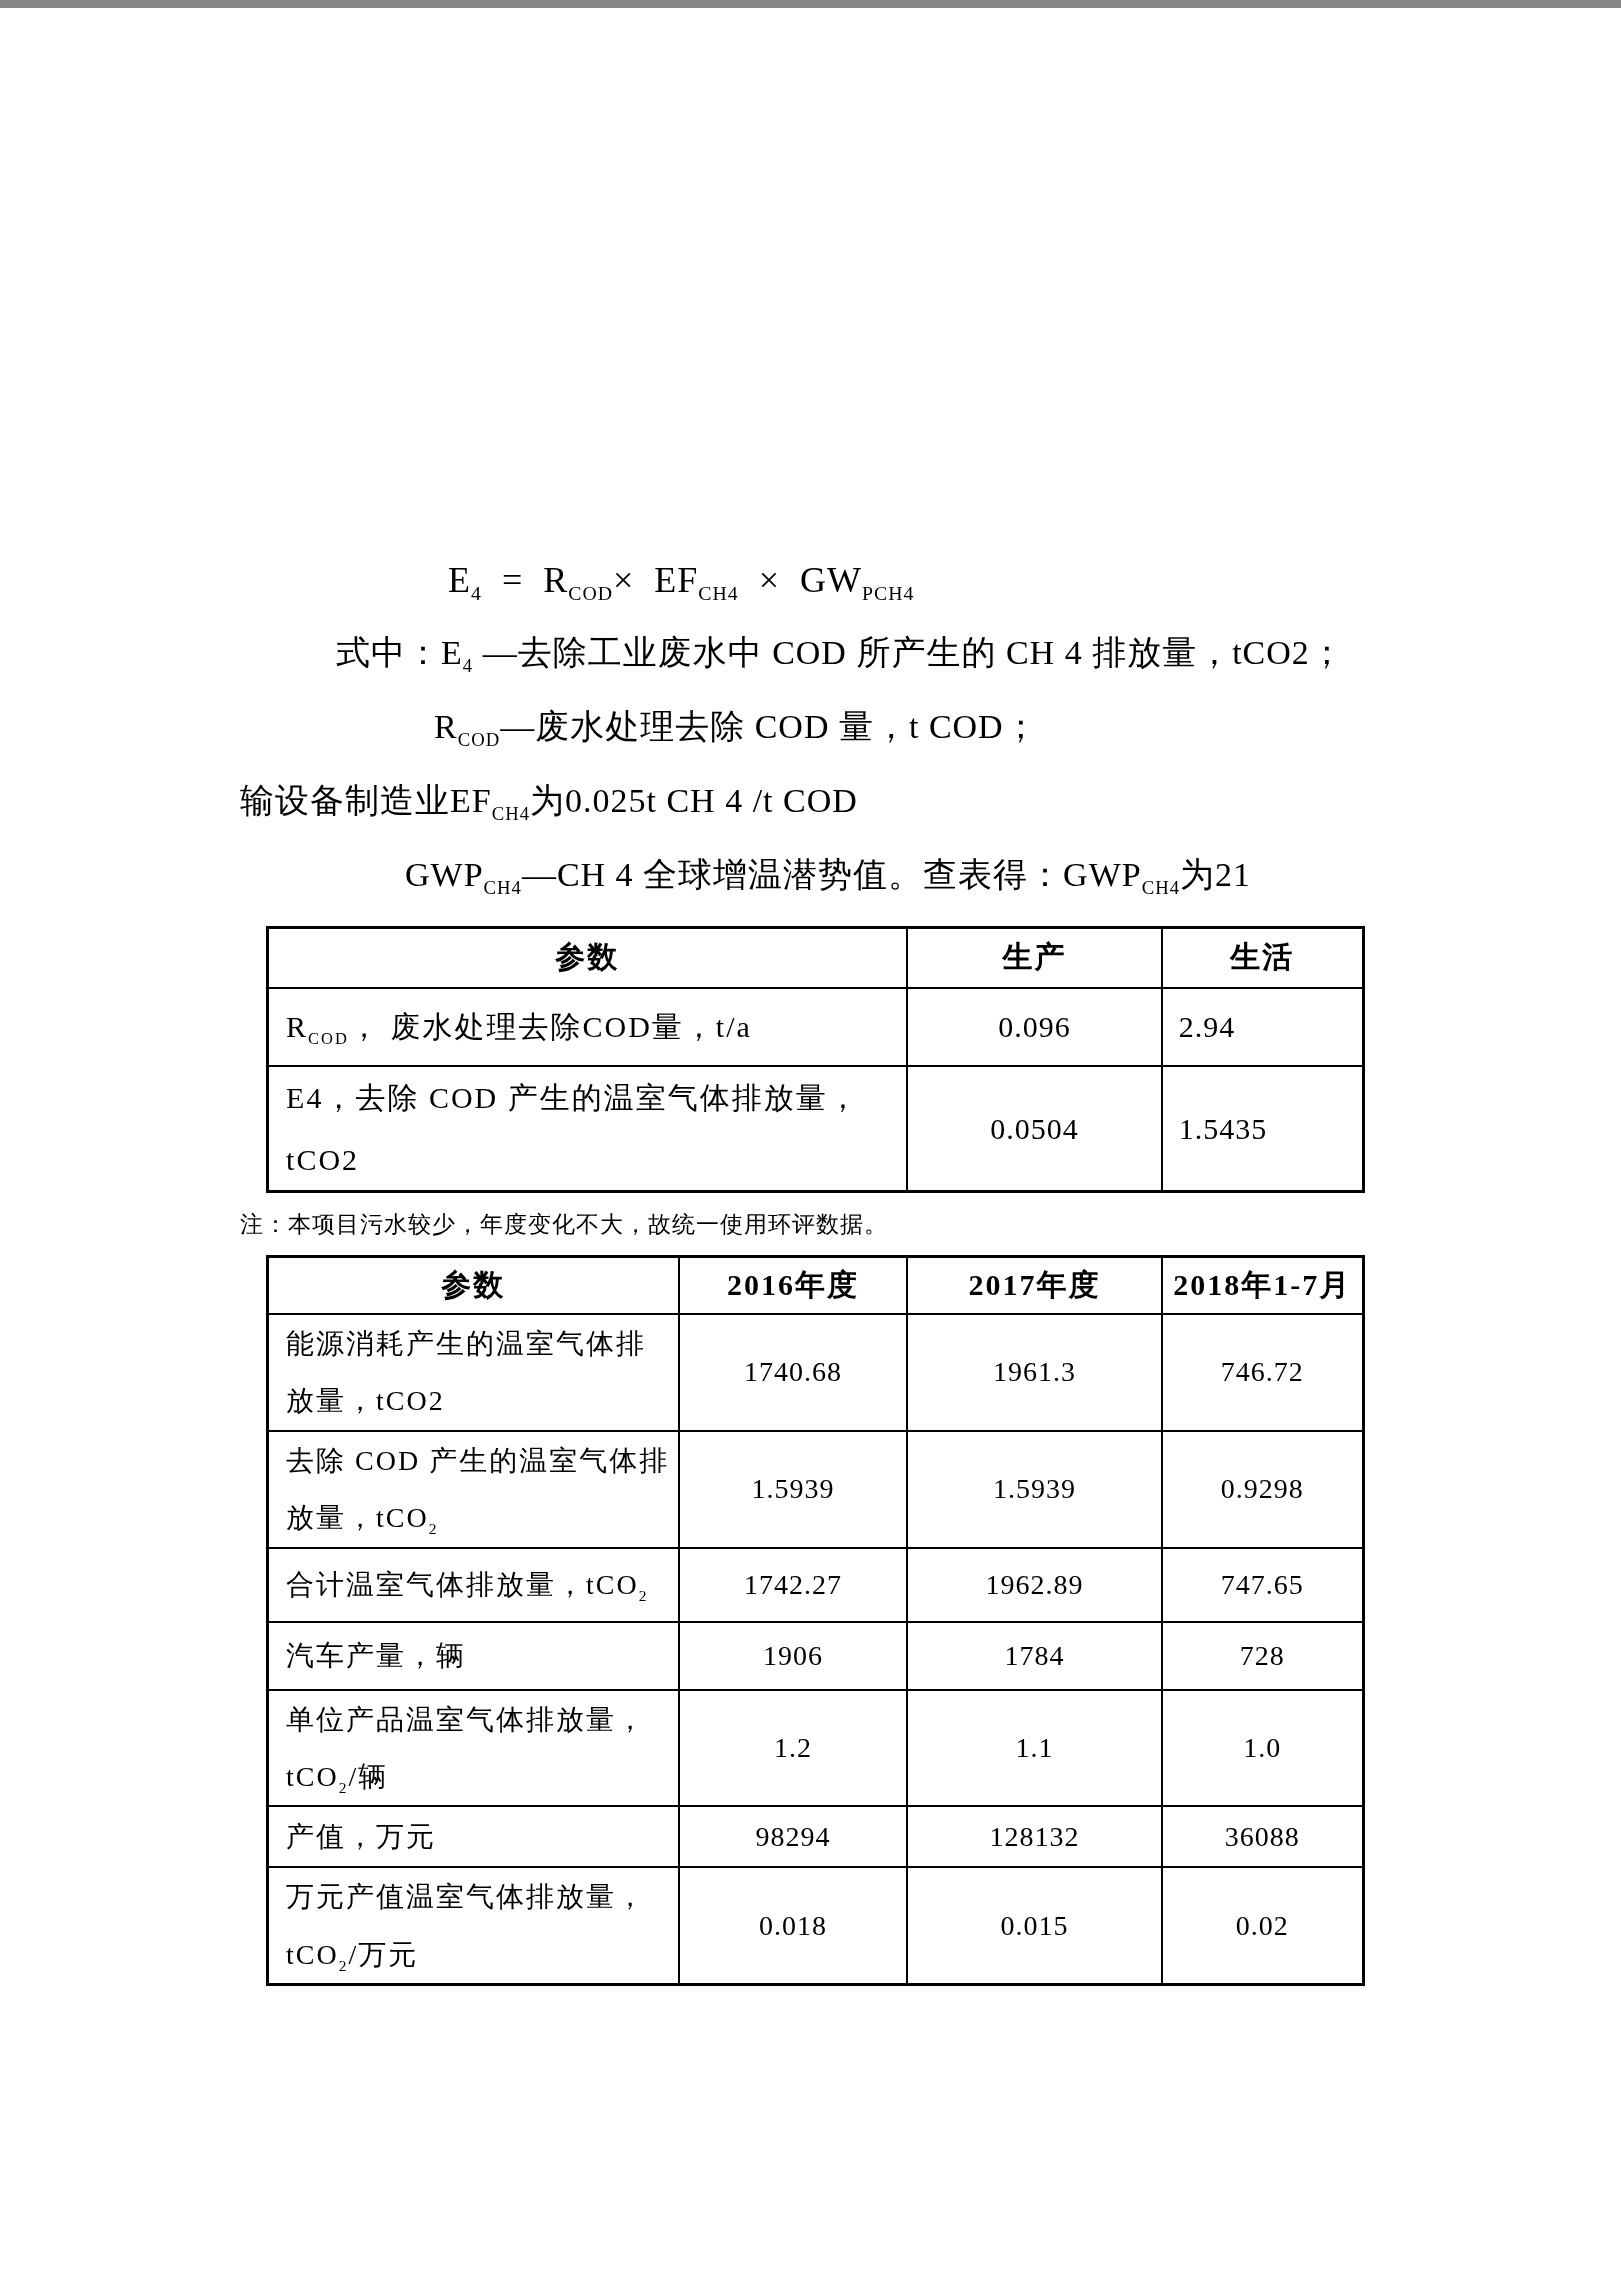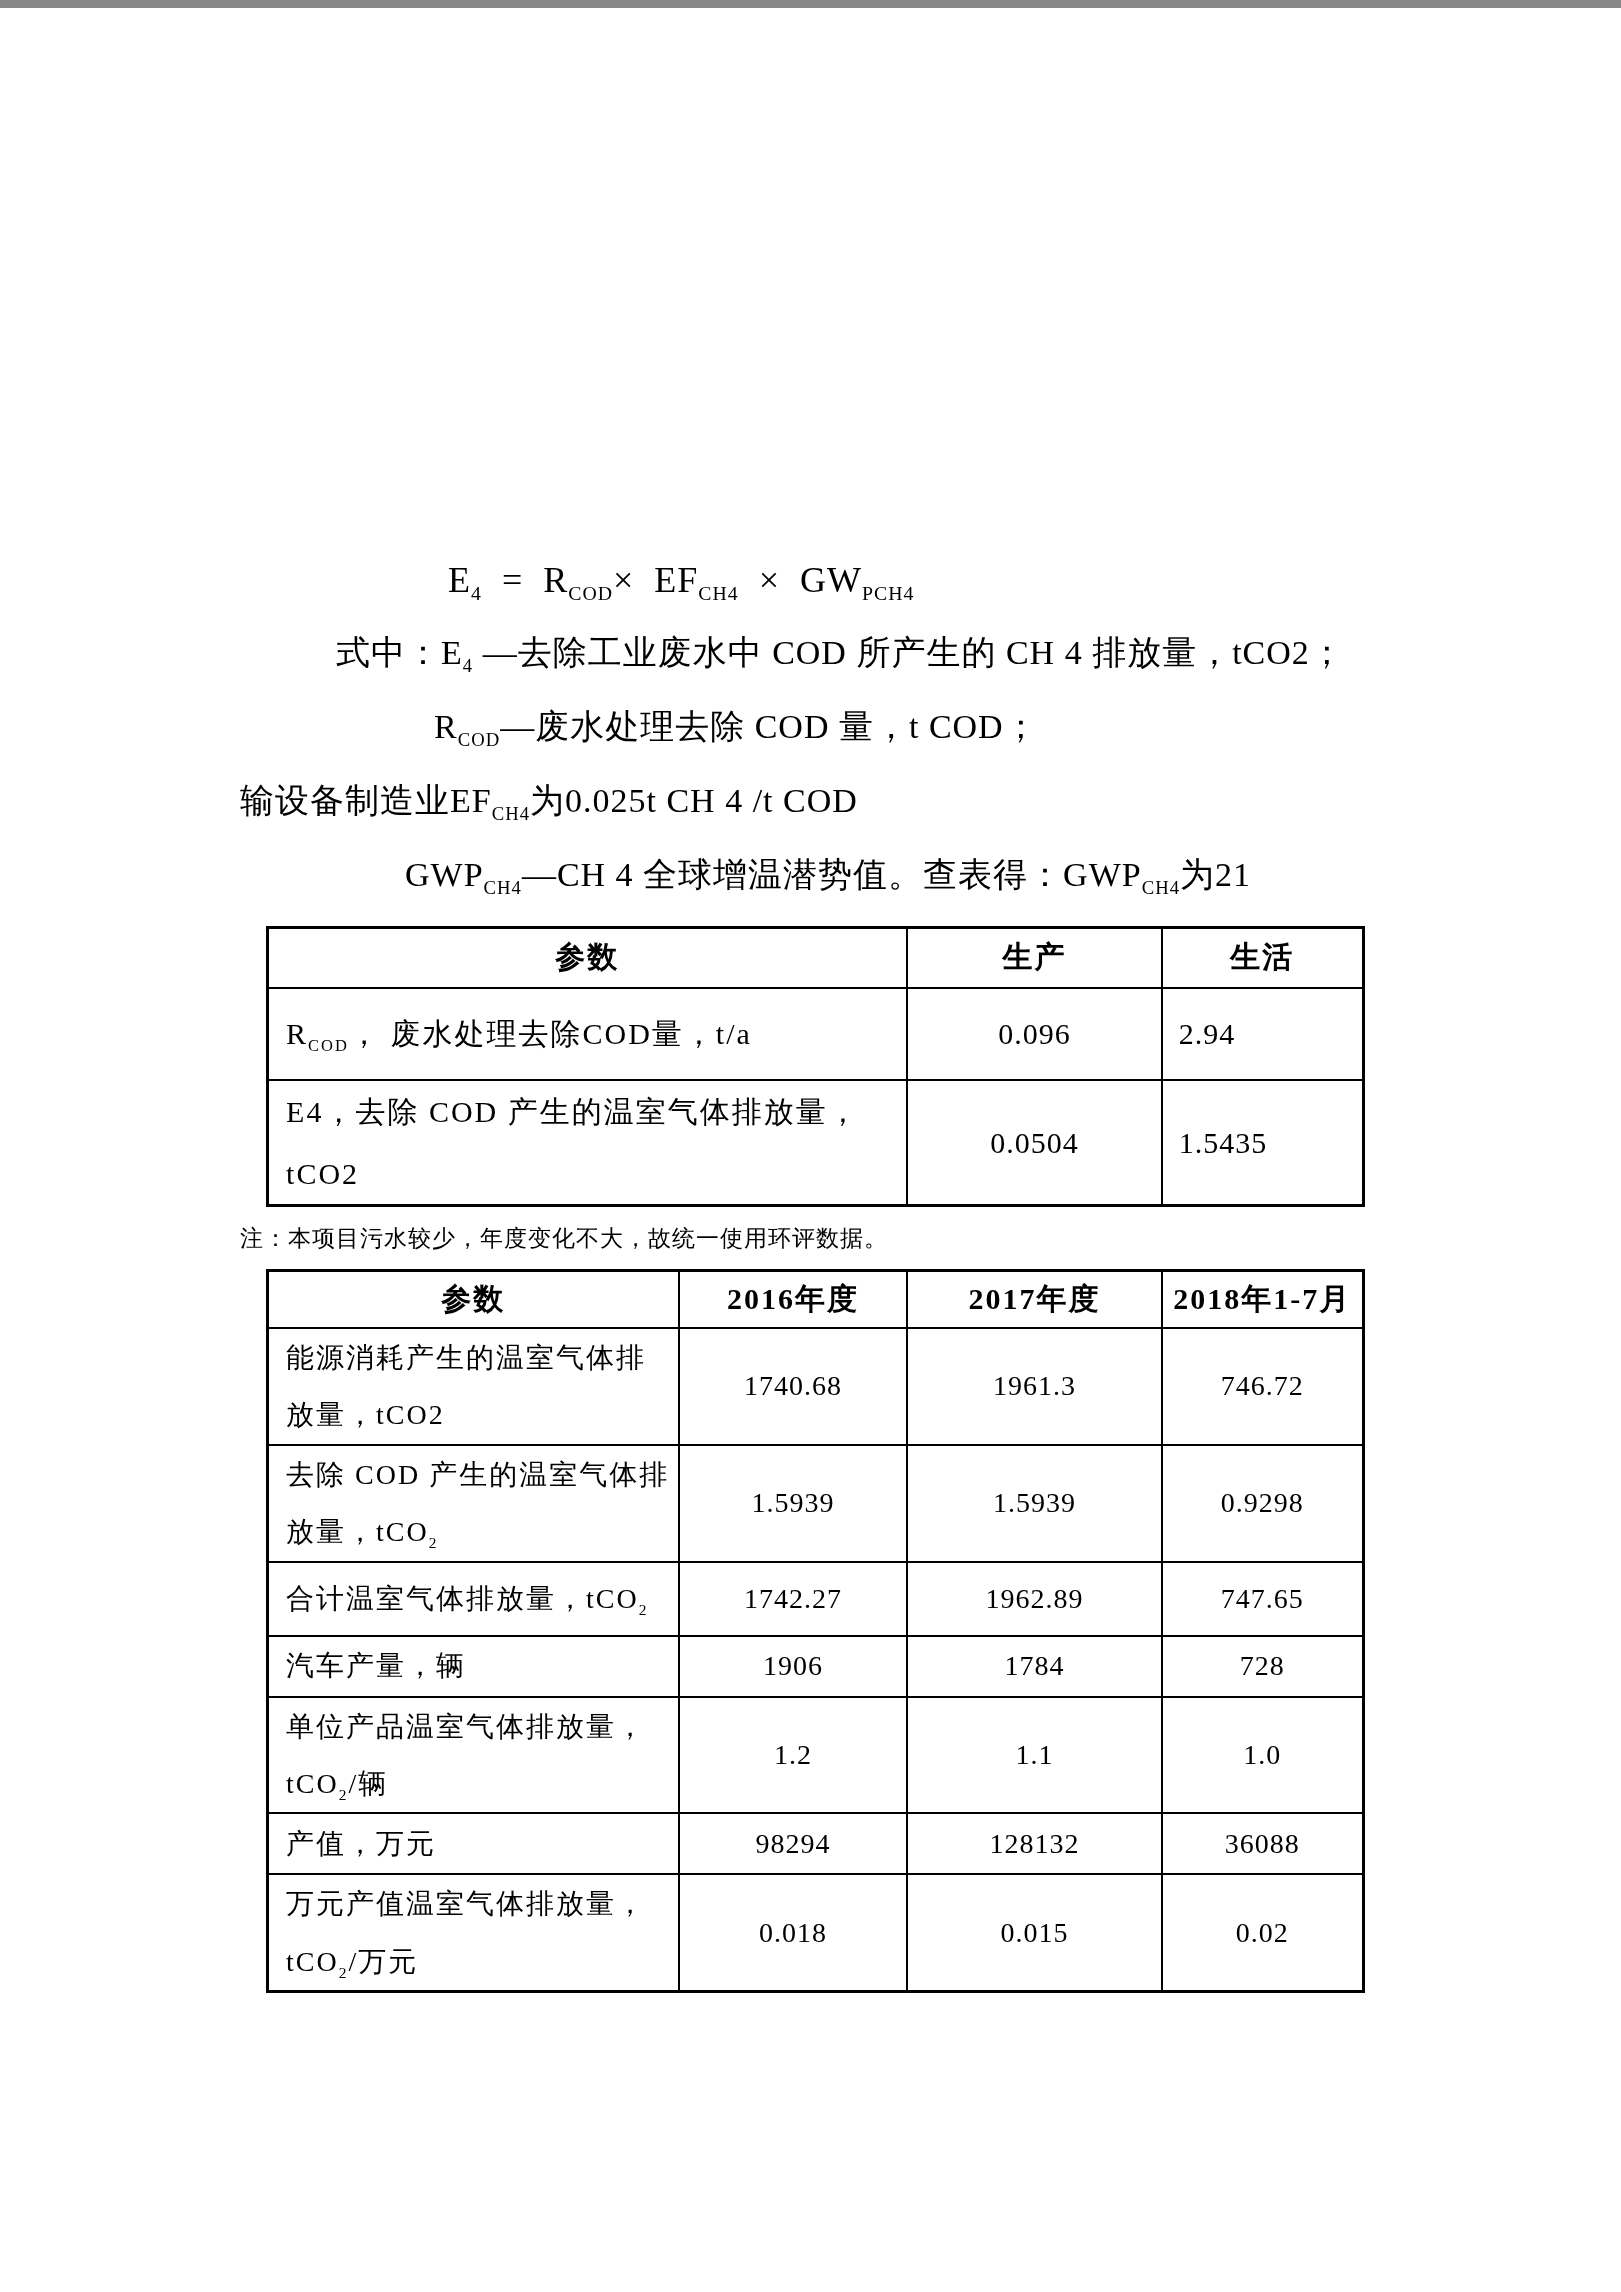--- a/index.html
+++ b/index.html
@@ -107,21 +107,21 @@
           <col style="width:201px">
       </colgroup>
       <thead>
         <tr>
             <th>参数</th>
             <th>生产</th>
             <th>生活</th>
           </tr>
       </thead>
       <tbody>
-          <tr style="height: 92px;">
+          <tr style="height: 78px;">
             <td class="label">R<sub>COD</sub>， 废水处理去除COD量，t/a</td>
             <td class="center">0.096</td>
             <td class="left">2.94</td>
           </tr>
           <tr style="height: 73px;">
             <td class="label">E4，去除 COD 产生的温室气体排放量，tCO2</td>
             <td class="center">0.0504</td>
             <td class="left">1.5435</td>
           </tr>
         </tbody>
@@ -157,21 +157,21 @@
             <td class="center">1.5939</td>
             <td class="center">1.5939</td>
             <td class="center">0.9298</td>
           </tr>
           <tr style="height: 74px;">
             <td class="label">合计温室气体排放量，tCO<sub>2</sub></td>
             <td class="center">1742.27</td>
             <td class="center">1962.89</td>
             <td class="center">747.65</td>
           </tr>
-          <tr style="height: 61px;">
+          <tr style="height: 68px;">
             <td class="label">汽车产量，辆</td>
             <td class="center">1906</td>
             <td class="center">1784</td>
             <td class="center">728</td>
           </tr>
           <tr style="height: 114px;">
             <td class="label">单位产品温室气体排放量，tCO<sub>2</sub>/辆</td>
             <td class="center">1.2</td>
             <td class="center">1.1</td>
             <td class="center">1.0</td>

